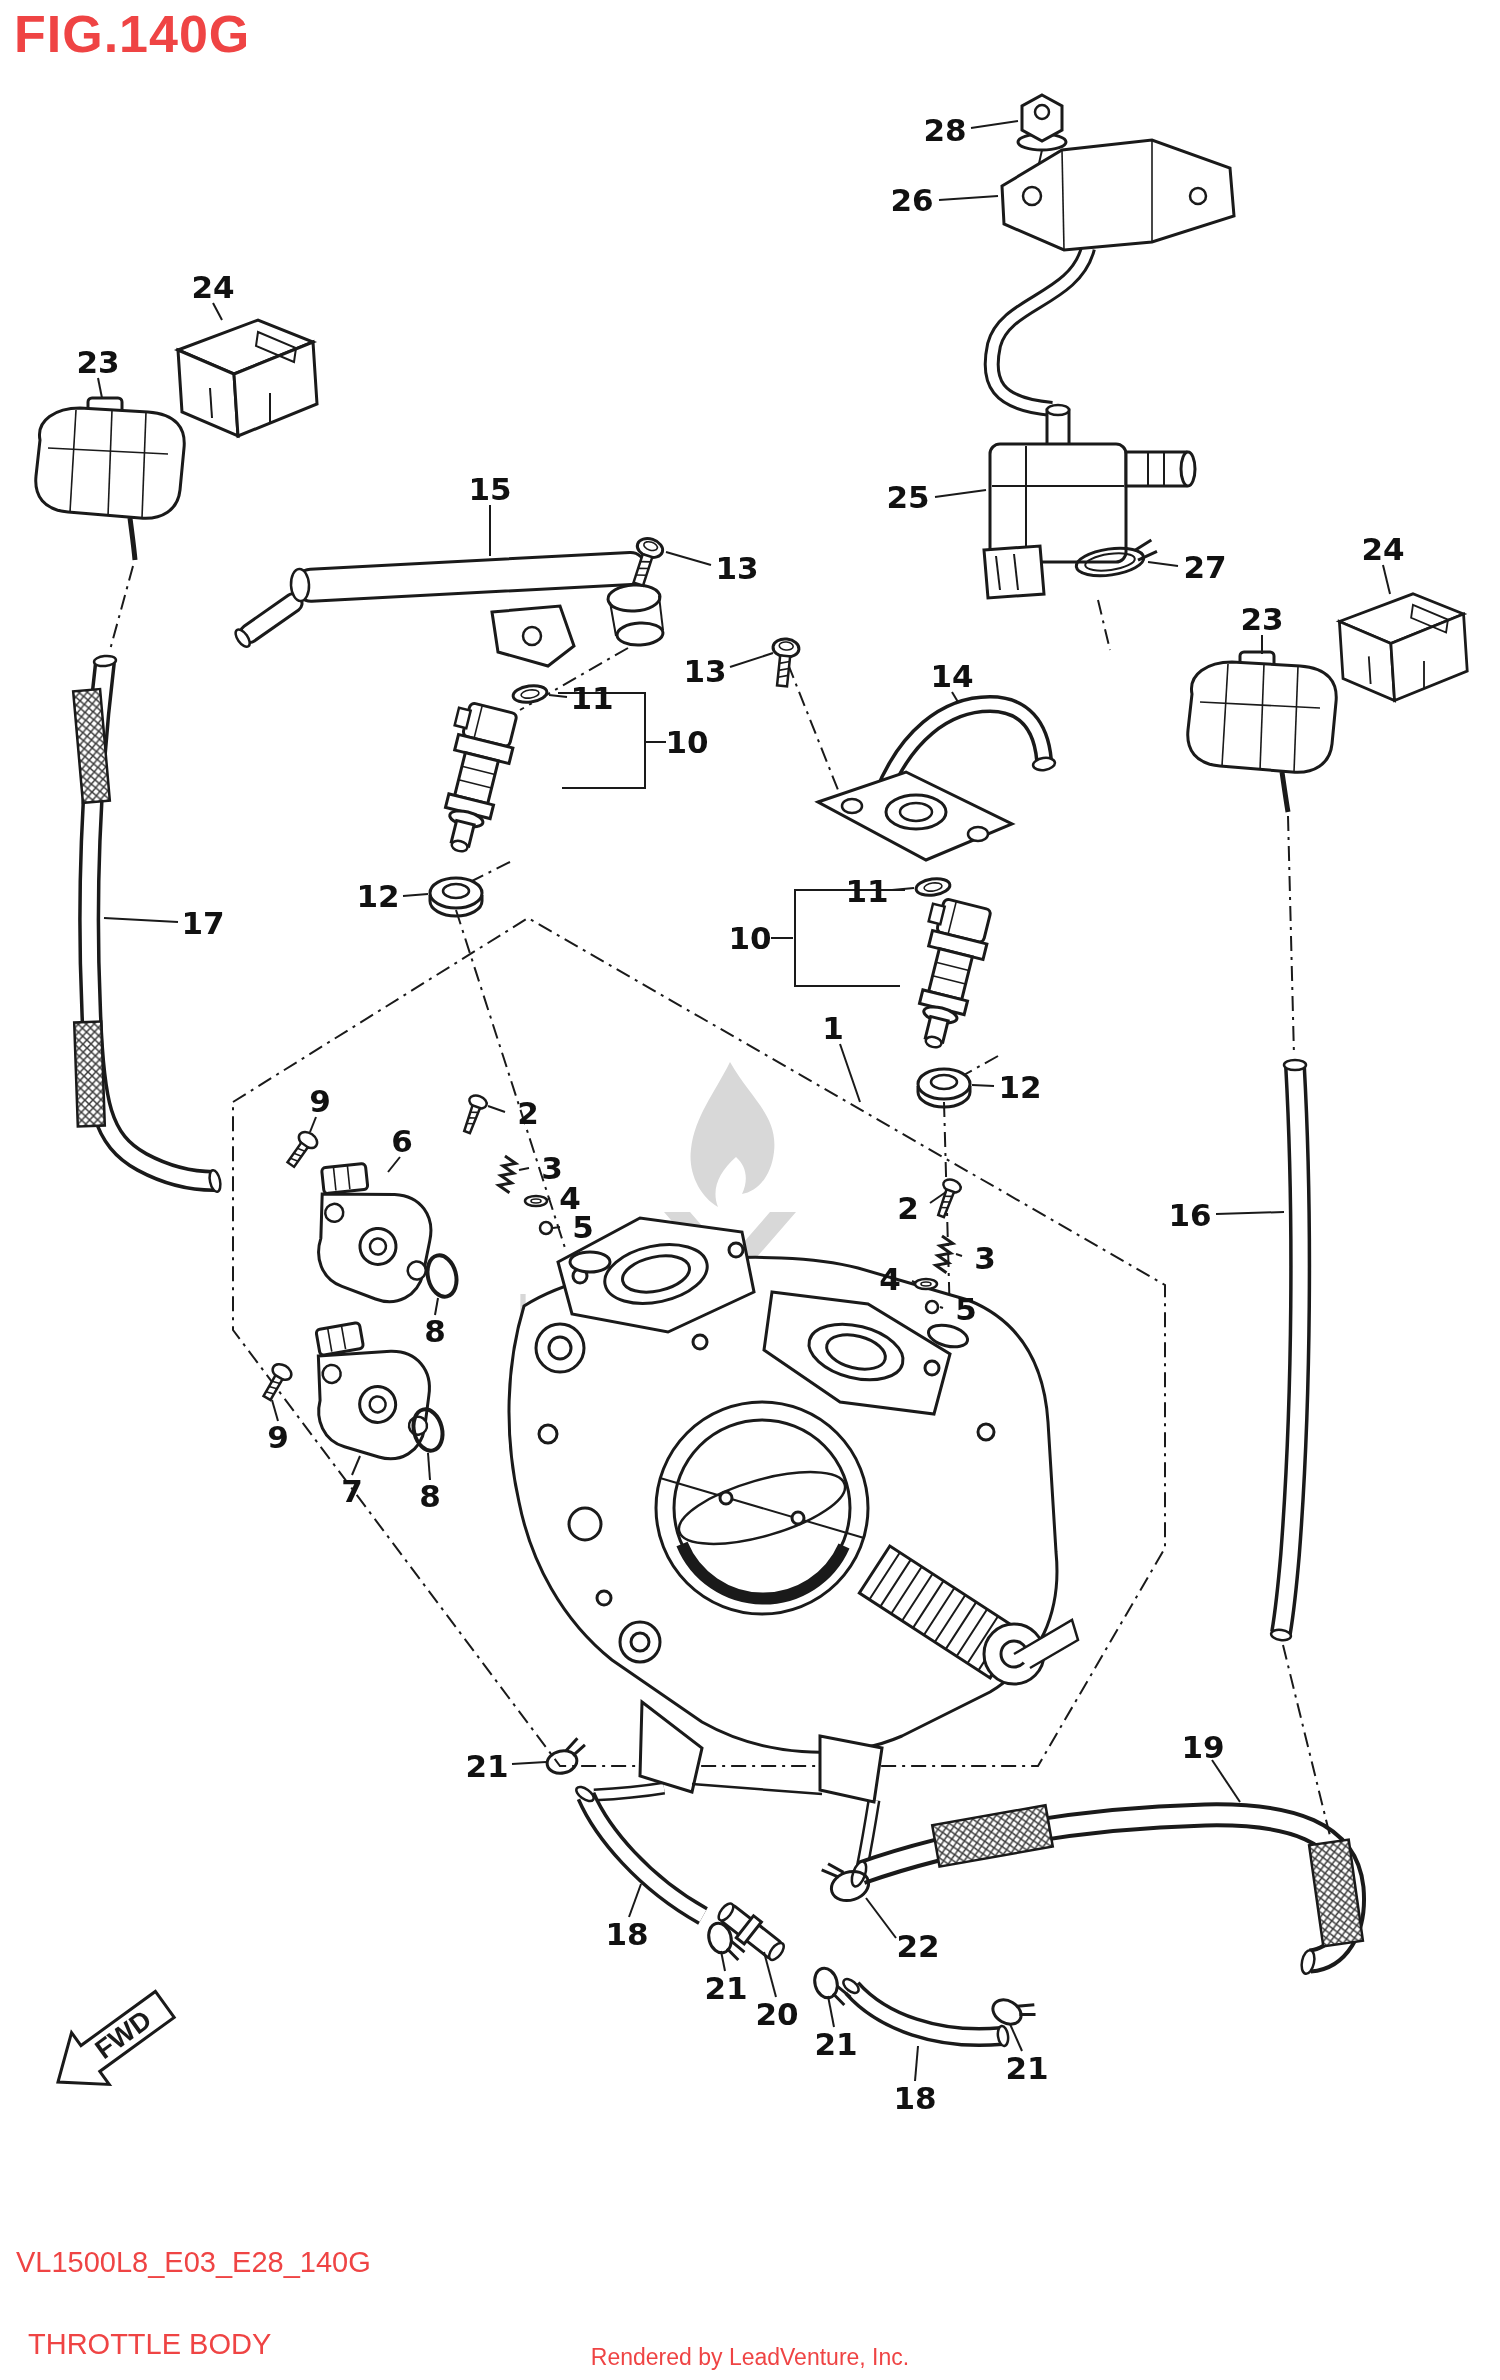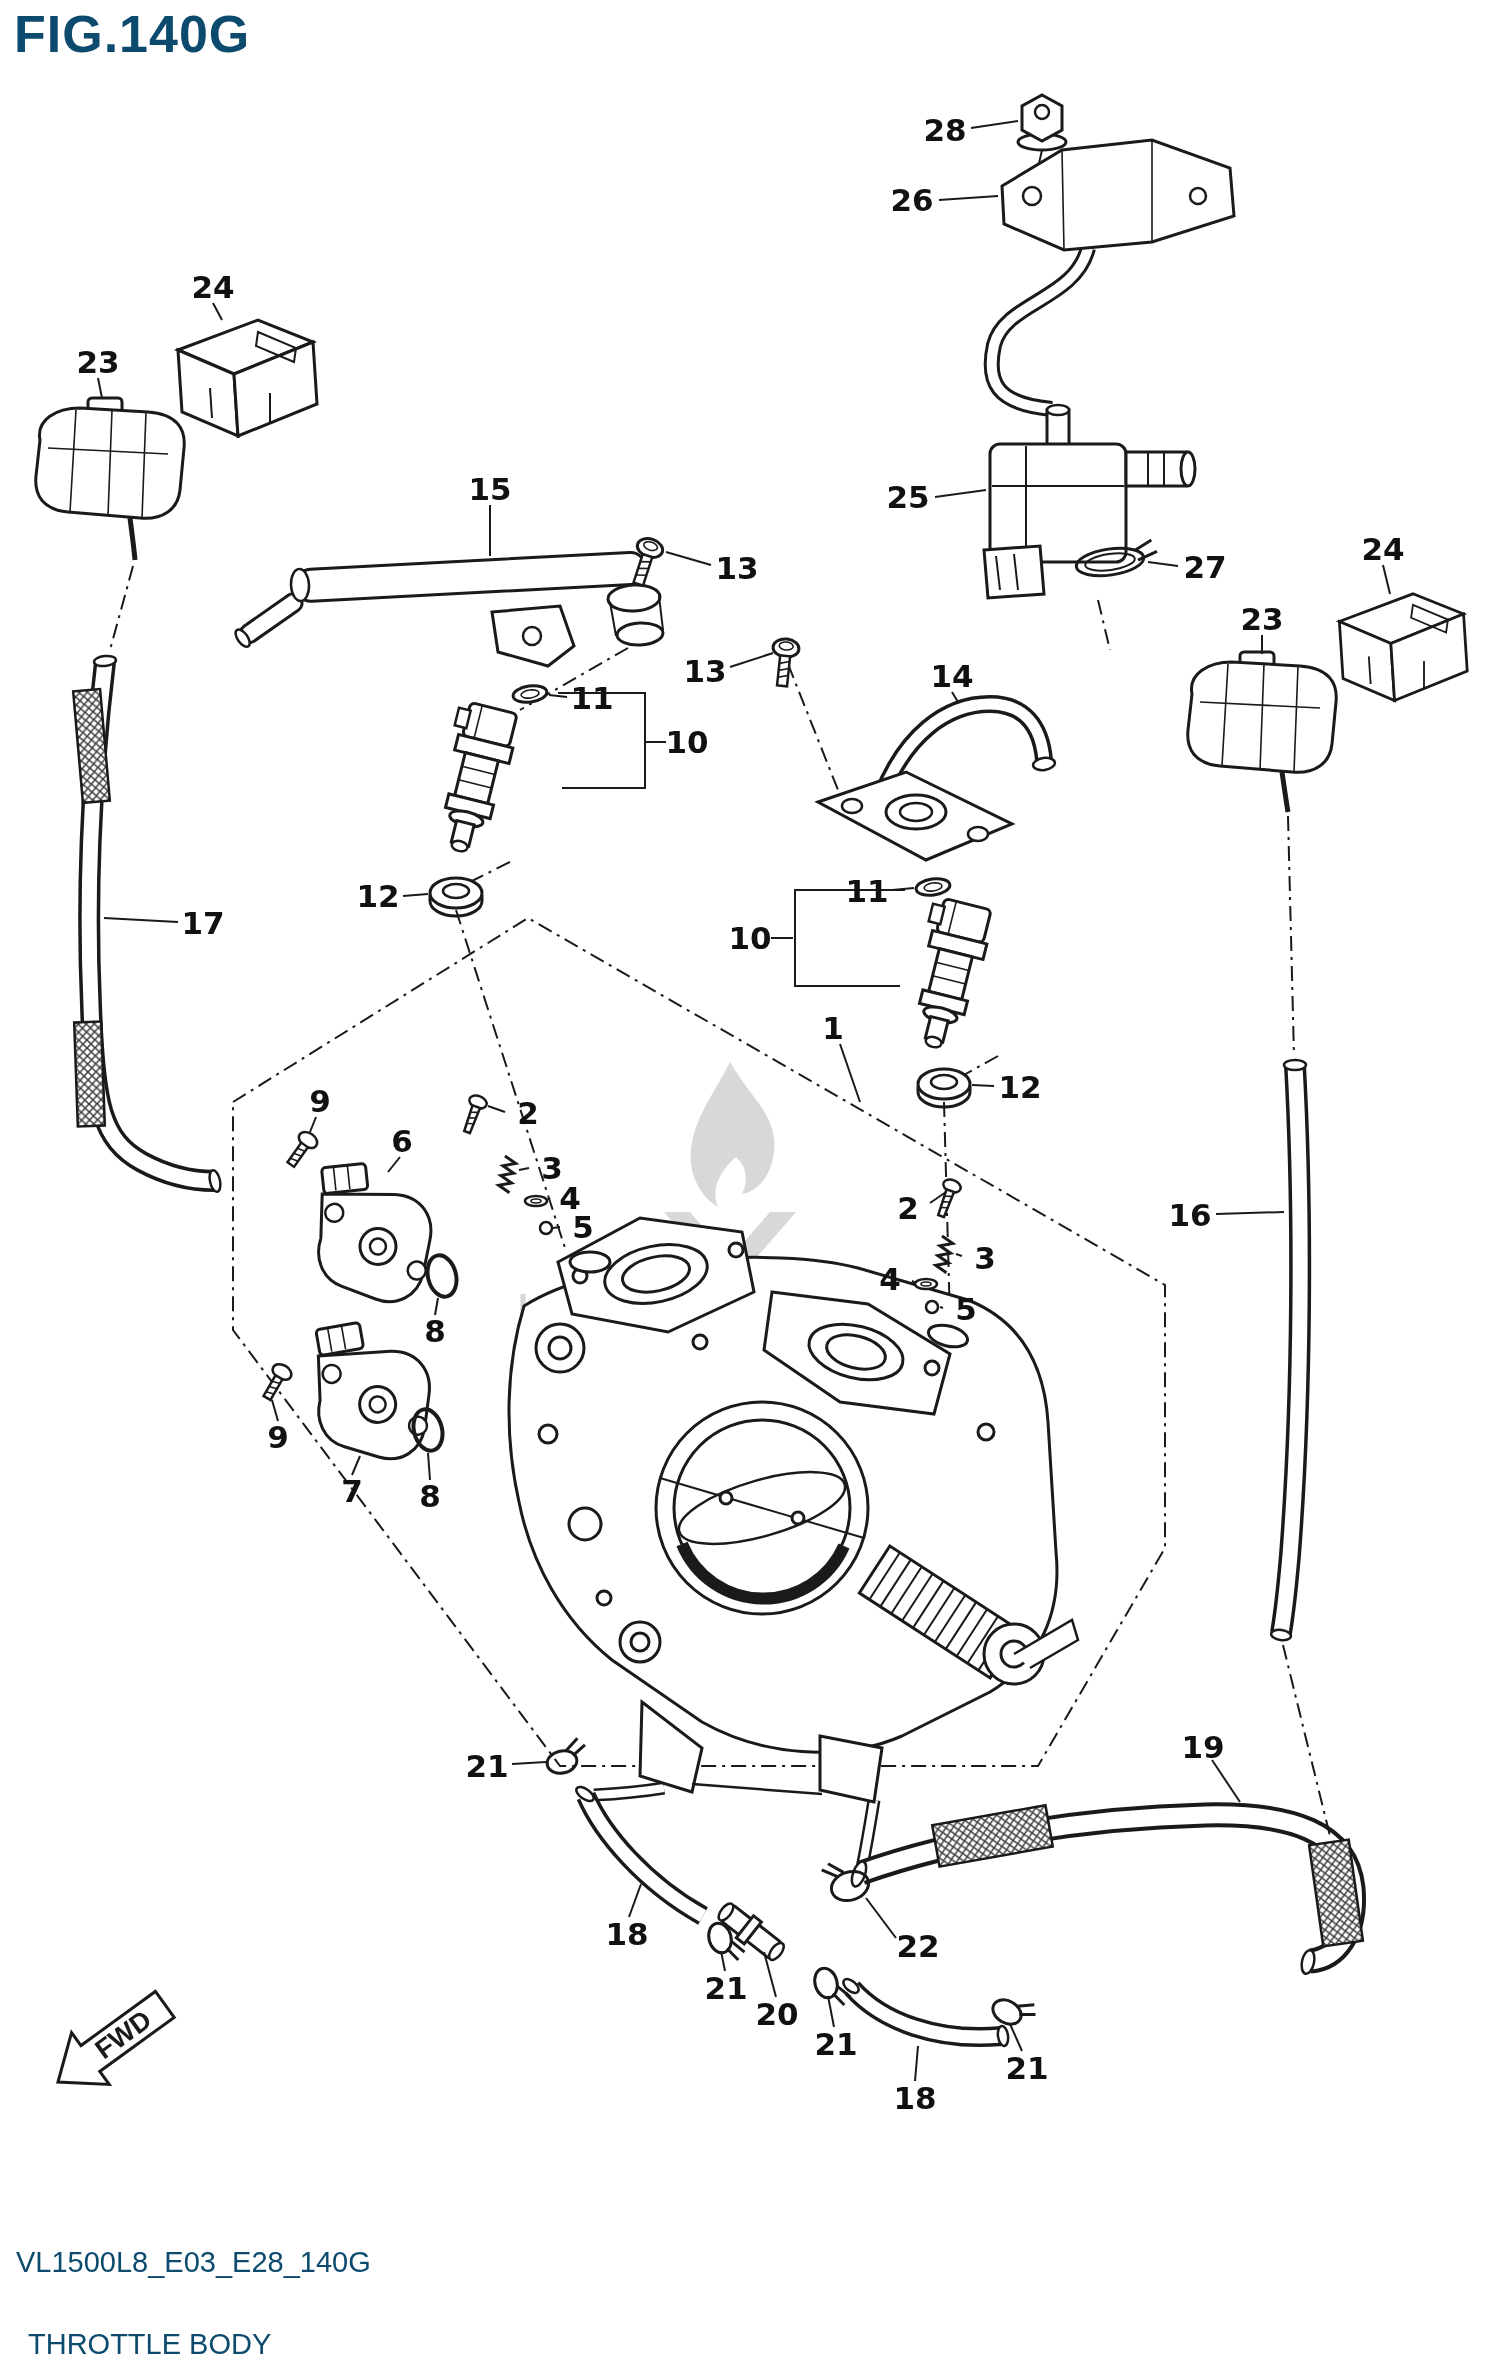--- a/index.html
+++ b/index.html
@@ -1,17 +1,17 @@
 <!DOCTYPE html>
 <html><head>
 <meta charset="utf-8">
 <style>
   html,body{margin:0;padding:0;background:#ffffff;}
   .page{position:relative;width:1500px;height:2380px;background:#fff;overflow:hidden;
-        font-family:"Liberation Sans","DejaVu Sans",sans-serif;color:#0c4a6e;border-radius:17px;}
+        font-family:"Liberation Sans","DejaVu Sans",sans-serif;color:#ef4444;border-radius:17px;}
   .figure-title{position:absolute;top:4px;left:14px;font-size:52px;font-weight:800;letter-spacing:1px;}
   .part-code{position:absolute;left:16px;top:2246px;font-size:29px;}
   .part-name{position:absolute;left:28px;top:2300px;font-size:29px;margin-top:28px;}
   .render-credit{position:absolute;left:0;right:0;top:2344px;text-align:center;font-size:23px;}
   svg.diagram{position:absolute;left:0;top:0;}
   .callout{font-family:"DejaVu Sans","Liberation Sans",sans-serif;font-size:31px;font-weight:bold;fill:#111;}
   .w{fill:#fff;stroke:#1a1a1a;stroke-width:3;}
   .w2{fill:#fff;stroke:#1a1a1a;stroke-width:2.5;}
   .n{fill:none;stroke:#1a1a1a;stroke-width:3;}
   .t1{fill:none;stroke:#1a1a1a;stroke-width:1.6;}
@@ -457,13 +457,14 @@
         <text x="1203" y="1747" text-anchor="middle" dominant-baseline="central" class="callout">19</text>
         <polyline points="915,2081 918,2046" fill="none" stroke="#1a1a1a" stroke-width="2"></polyline>
         <text x="915" y="2098" text-anchor="middle" dominant-baseline="central" class="callout">18</text>
         <polyline points="1022,2051 1010,2024" fill="none" stroke="#1a1a1a" stroke-width="2"></polyline>
         <text x="1027" y="2068" text-anchor="middle" dominant-baseline="central" class="callout">21</text>
       </g>
   </svg>
 
   <div class="part-code">VL1500L8_E03_E28_140G</div>
   <div class="part-name">THROTTLE BODY</div>
+  <div class="render-credit">Rendered by LeadVenture, Inc.</div>
 </div>
 
 </body></html>

